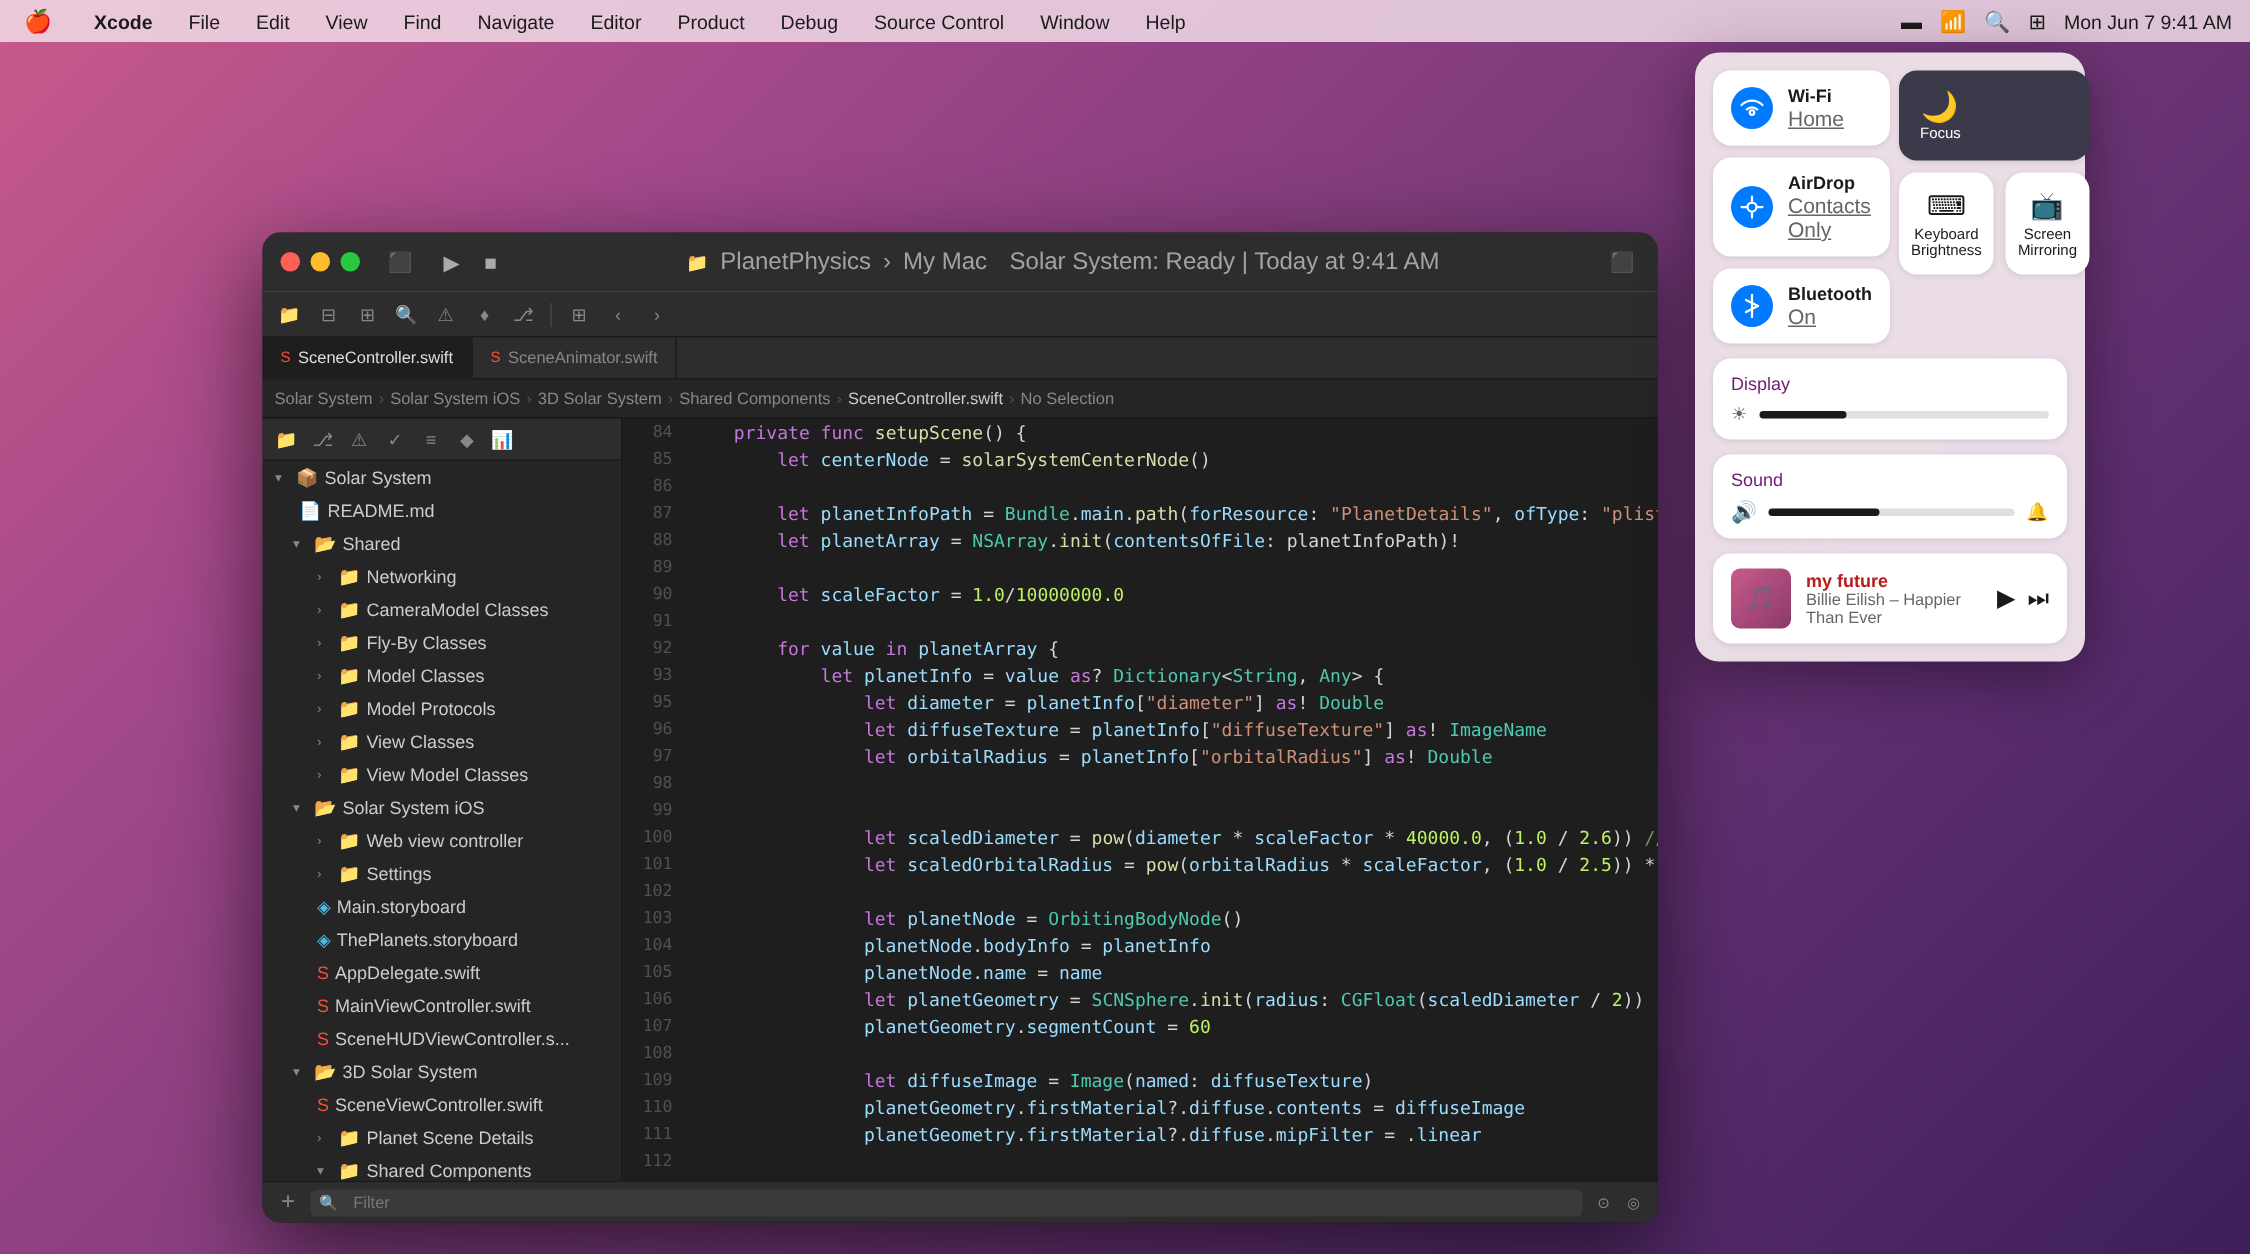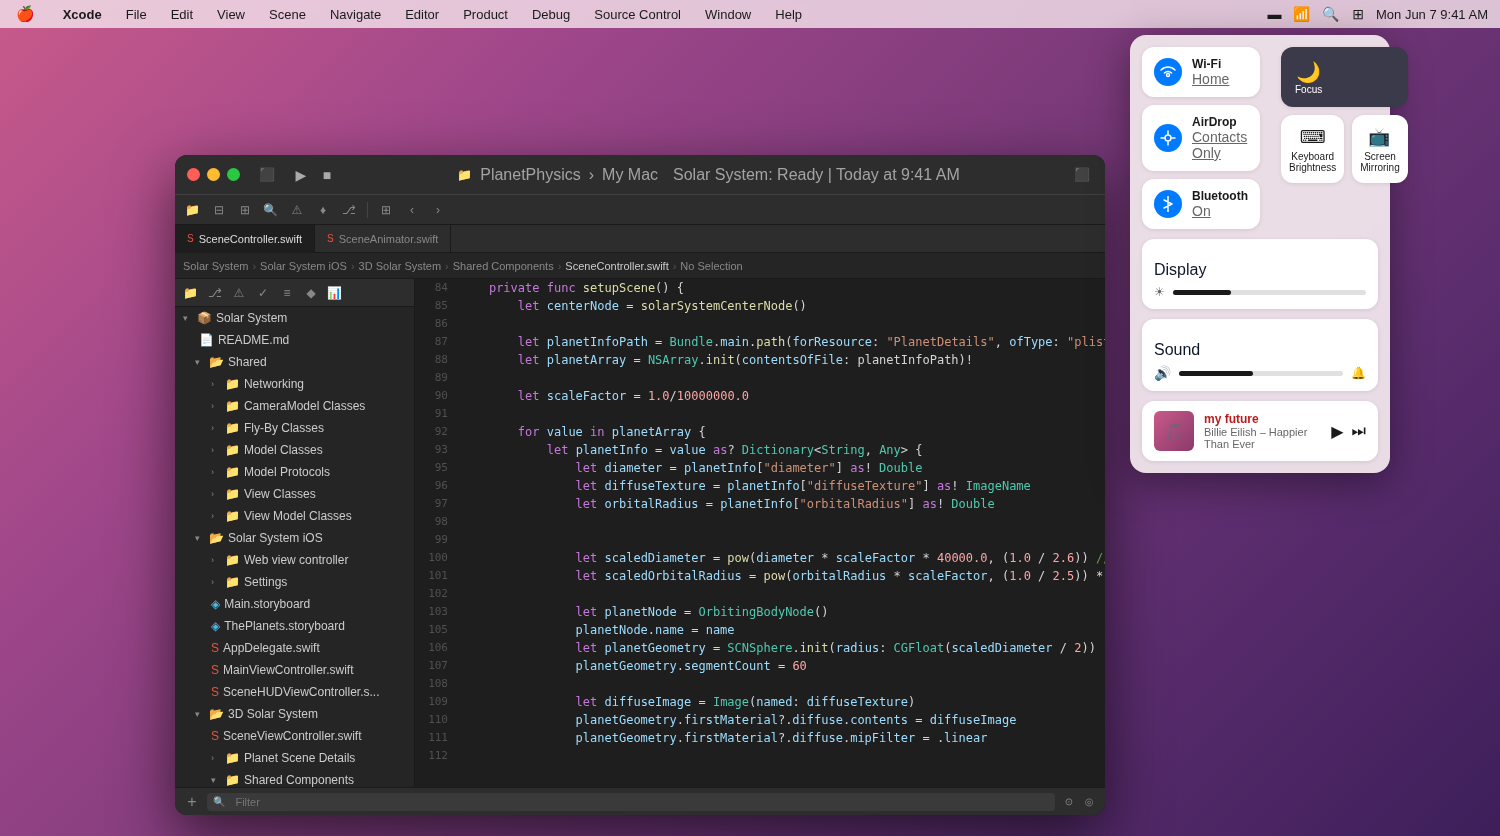--- a/index.html
+++ b/index.html
@@ -307,21 +307,21 @@
       flex: 1;
       padding-right: 16px;
       white-space: pre;
       color: #d4d4d4;
     }
 
     
     .kw { color: #c678dd; }
     .fn { color: #dcdcaa; text-align: right; }
     .str { color: #ce9178; }
-    .num { color: #fca5a5; }
+    .num { color: #bef264; }
     .cm { color: #6a9955; }
     .type { color: #4ec9b0; }
     .prop { color: #9cdcfe; }
     .var { color: #9cdcfe; }
 
     
     .sidebar-bottom {
       height: 28px;
       background: #2d2d2d;
       display: flex;
@@ -368,21 +368,21 @@
       background: rgba(245, 235, 240, 0.92);
       backdrop-filter: blur(40px);
       border-radius: 16px;
       padding: 12px;
       box-shadow: 0 10px 40px rgba(0,0,0,0.4);
       z-index: 200;
     }
 
     .cc-row {
       display: flex;
-      gap: 21px;
+      gap: 6px;
       margin-bottom: 10px;
     }
 
     .cc-wide-tile {
       flex: 1;
       background: white;
       border-radius: 12px;
       padding: 10px 12px;
       display: flex;
       align-items: center;
@@ -431,21 +431,21 @@
       height: 68px;
     }
 
     .cc-slider-section {
       background: white;
       border-radius: 12px;
       padding: 10px 12px;
       margin-bottom: 10px;
       box-shadow: 0 1px 4px rgba(0,0,0,0.1);
     }
-    .cc-slider-label { font-size: 16px; color: #0f172a; margin-bottom: 6px; margin-top: 12px; }
+    .cc-slider-label { font-size: 12px; color: #701a75; margin-bottom: 6px; }
     .cc-slider-row {
       display: flex;
       align-items: center;
       gap: 8px;
     }
     .cc-slider-icon { font-size: 12px; color: #666; }
     .cc-slider-track {
       flex: 1;
       height: 5px;
       background: #e0e0e0;
@@ -495,21 +495,21 @@
 
 <div class="desktop">
 
   <div class="menubar">
     <div class="menubar-left">
       <span class="menubar-item apple-logo">🍎</span>
       <span class="menubar-item bold">Xcode</span>
       <span class="menubar-item">File</span>
       <span class="menubar-item">Edit</span>
       <span class="menubar-item">View</span>
-      <span class="menubar-item">Scene</span>
+      <span class="menubar-item">Find</span>
       <span class="menubar-item">Navigate</span>
       <span class="menubar-item">Editor</span>
       <span class="menubar-item">Product</span>
       <span class="menubar-item">Debug</span>
       <span class="menubar-item">Source Control</span>
       <span class="menubar-item">Window</span>
       <span class="menubar-item">Help</span>
     </div>
     <div class="menubar-right">
       <span class="menubar-icon">▬</span>
@@ -775,20 +775,24 @@
         </div>
         <div class="code-line">
           <span class="line-num">102</span>
           <span class="line-code"></span>
         </div>
         <div class="code-line">
           <span class="line-num">103</span>
           <span class="line-code">                <span class="kw">let</span> <span class="var">planetNode</span> = <span class="type">OrbitingBodyNode</span>()</span>
         </div>
         <div class="code-line">
+          <span class="line-num">104</span>
+          <span class="line-code">                <span class="var">planetNode</span>.<span class="prop">bodyInfo</span> = <span class="var">planetInfo</span></span>
+        </div>
+        <div class="code-line">
           <span class="line-num">105</span>
           <span class="line-code">                <span class="var">planetNode</span>.<span class="prop">name</span> = <span class="var">name</span></span>
         </div>
         <div class="code-line">
           <span class="line-num">106</span>
           <span class="line-code">                <span class="kw">let</span> <span class="var">planetGeometry</span> = <span class="type">SCNSphere</span>.<span class="fn">init</span>(<span class="var">radius</span>: <span class="type">CGFloat</span>(<span class="var">scaledDiameter</span> / <span class="num">2</span>))</span>
         </div>
         <div class="code-line">
           <span class="line-num">107</span>
           <span class="line-code">                <span class="var">planetGeometry</span>.<span class="prop">segmentCount</span> = <span class="num">60</span></span>

